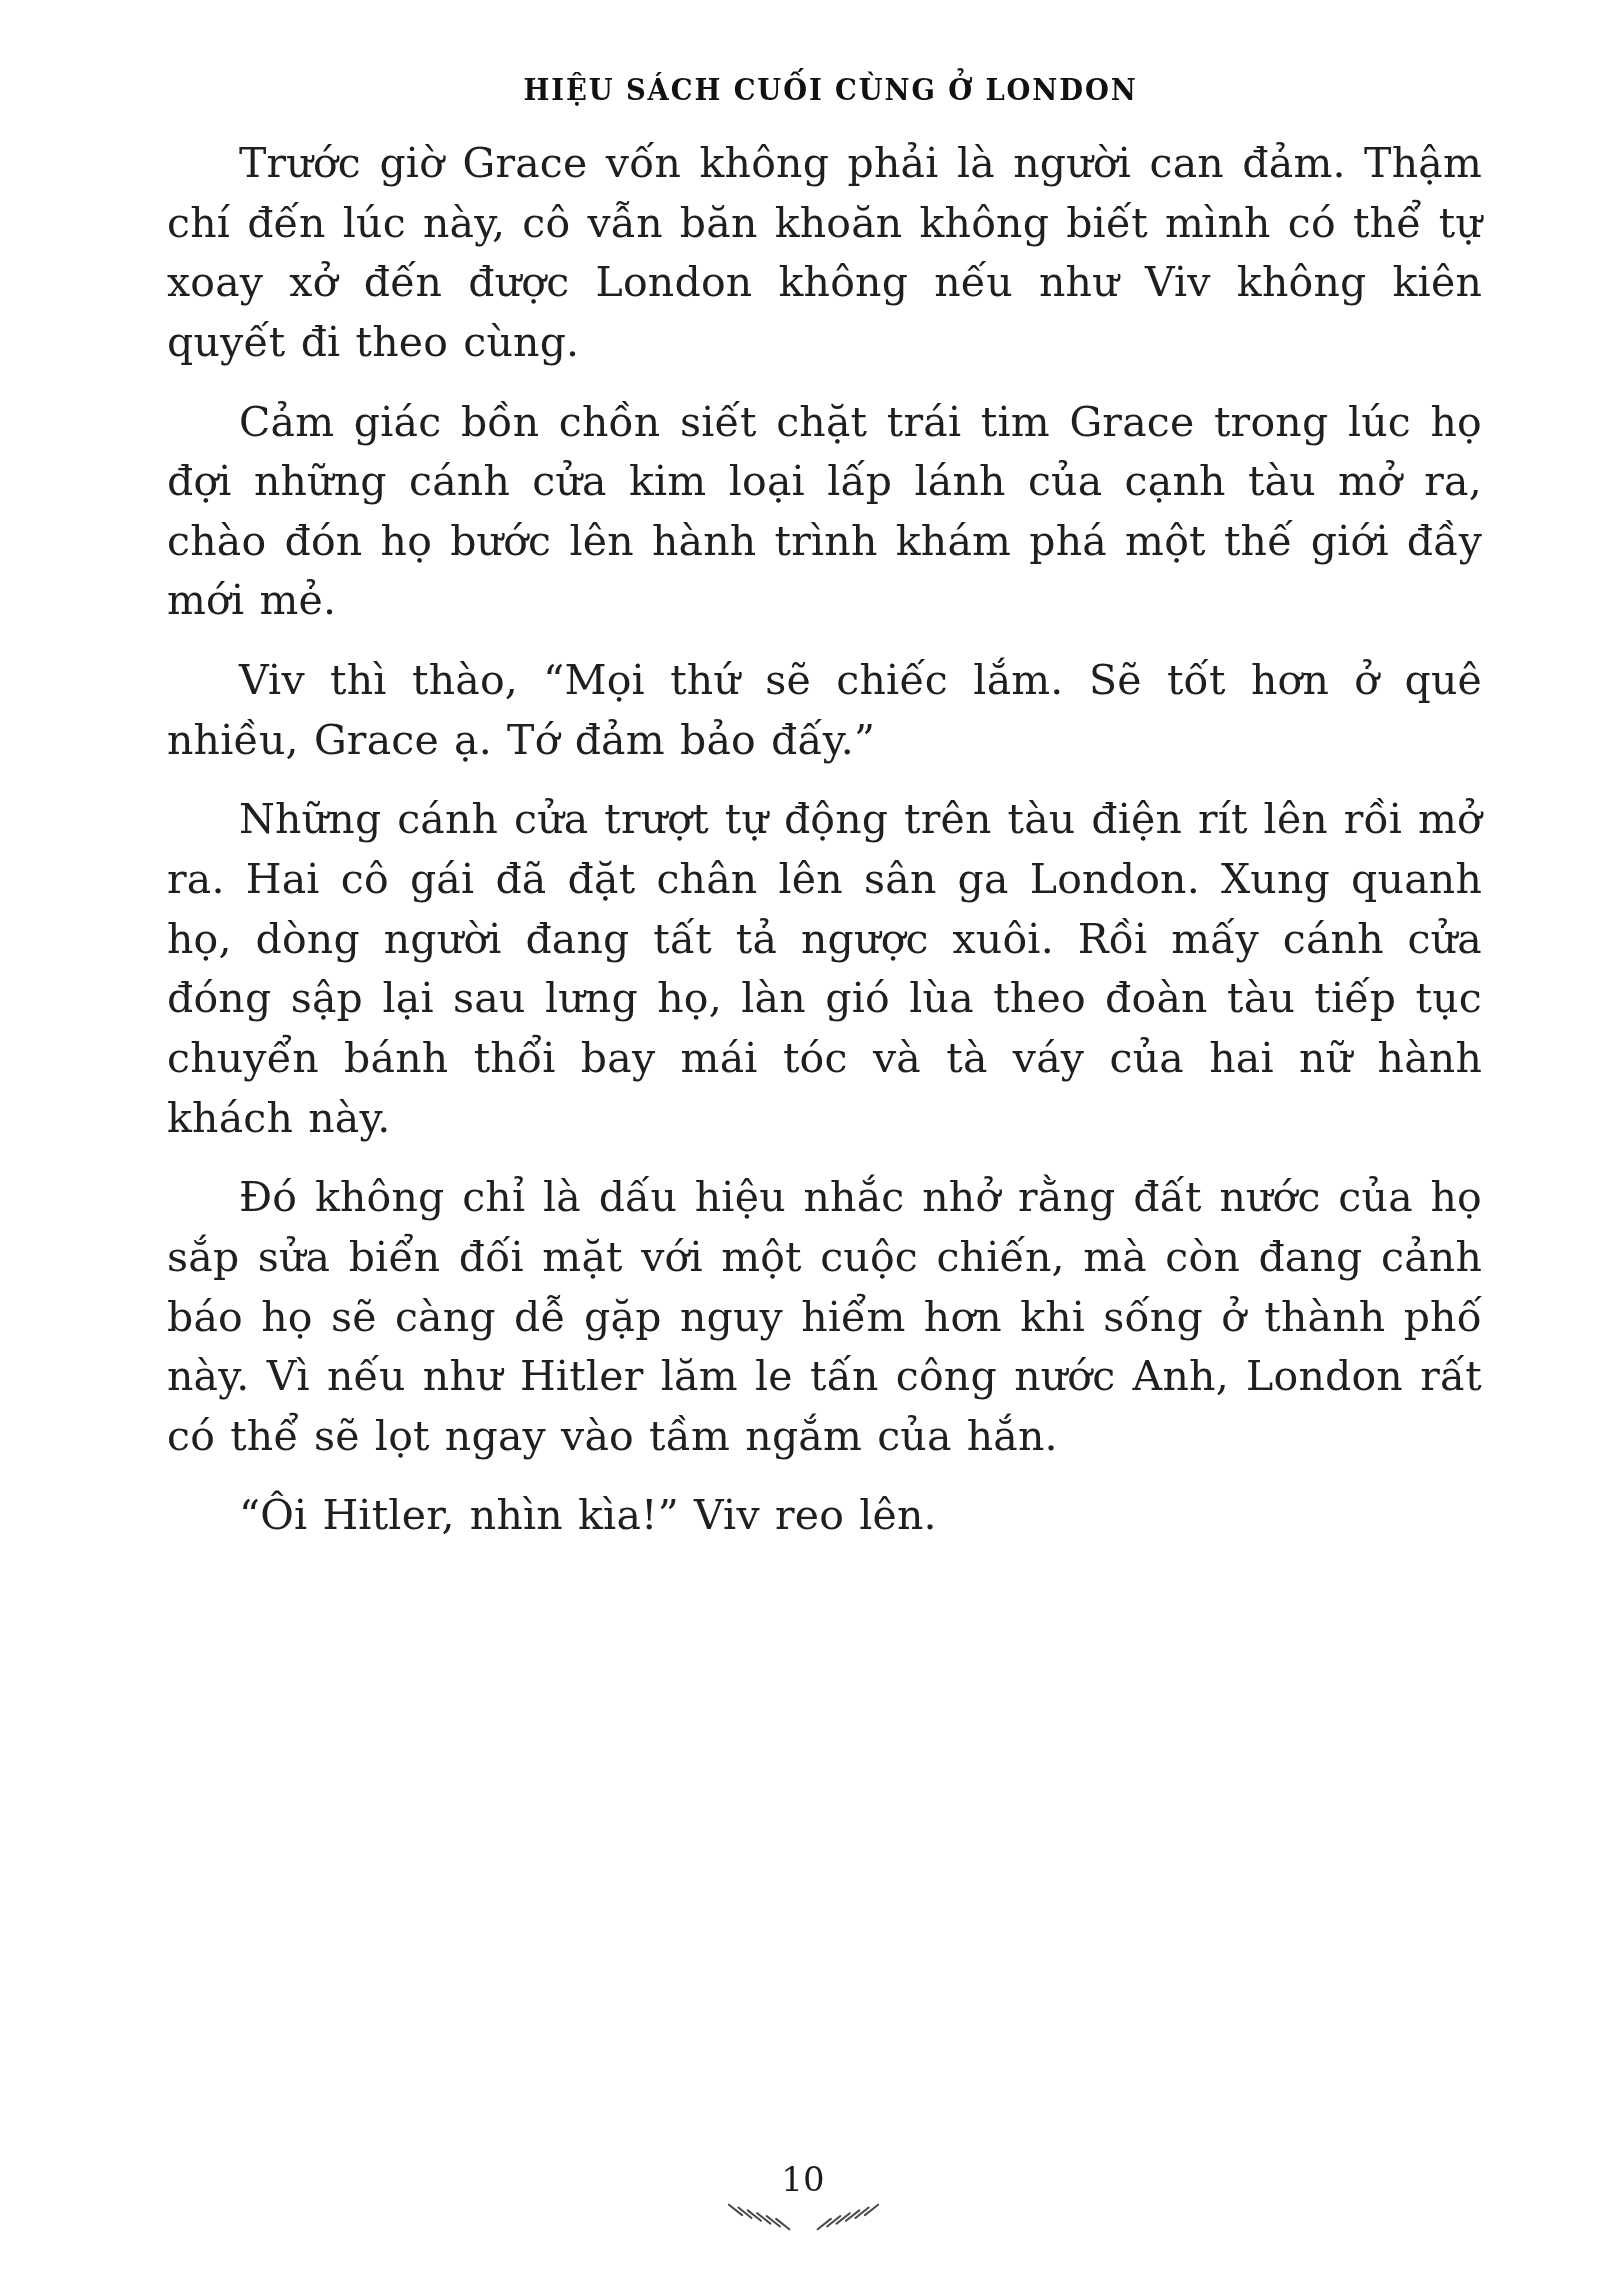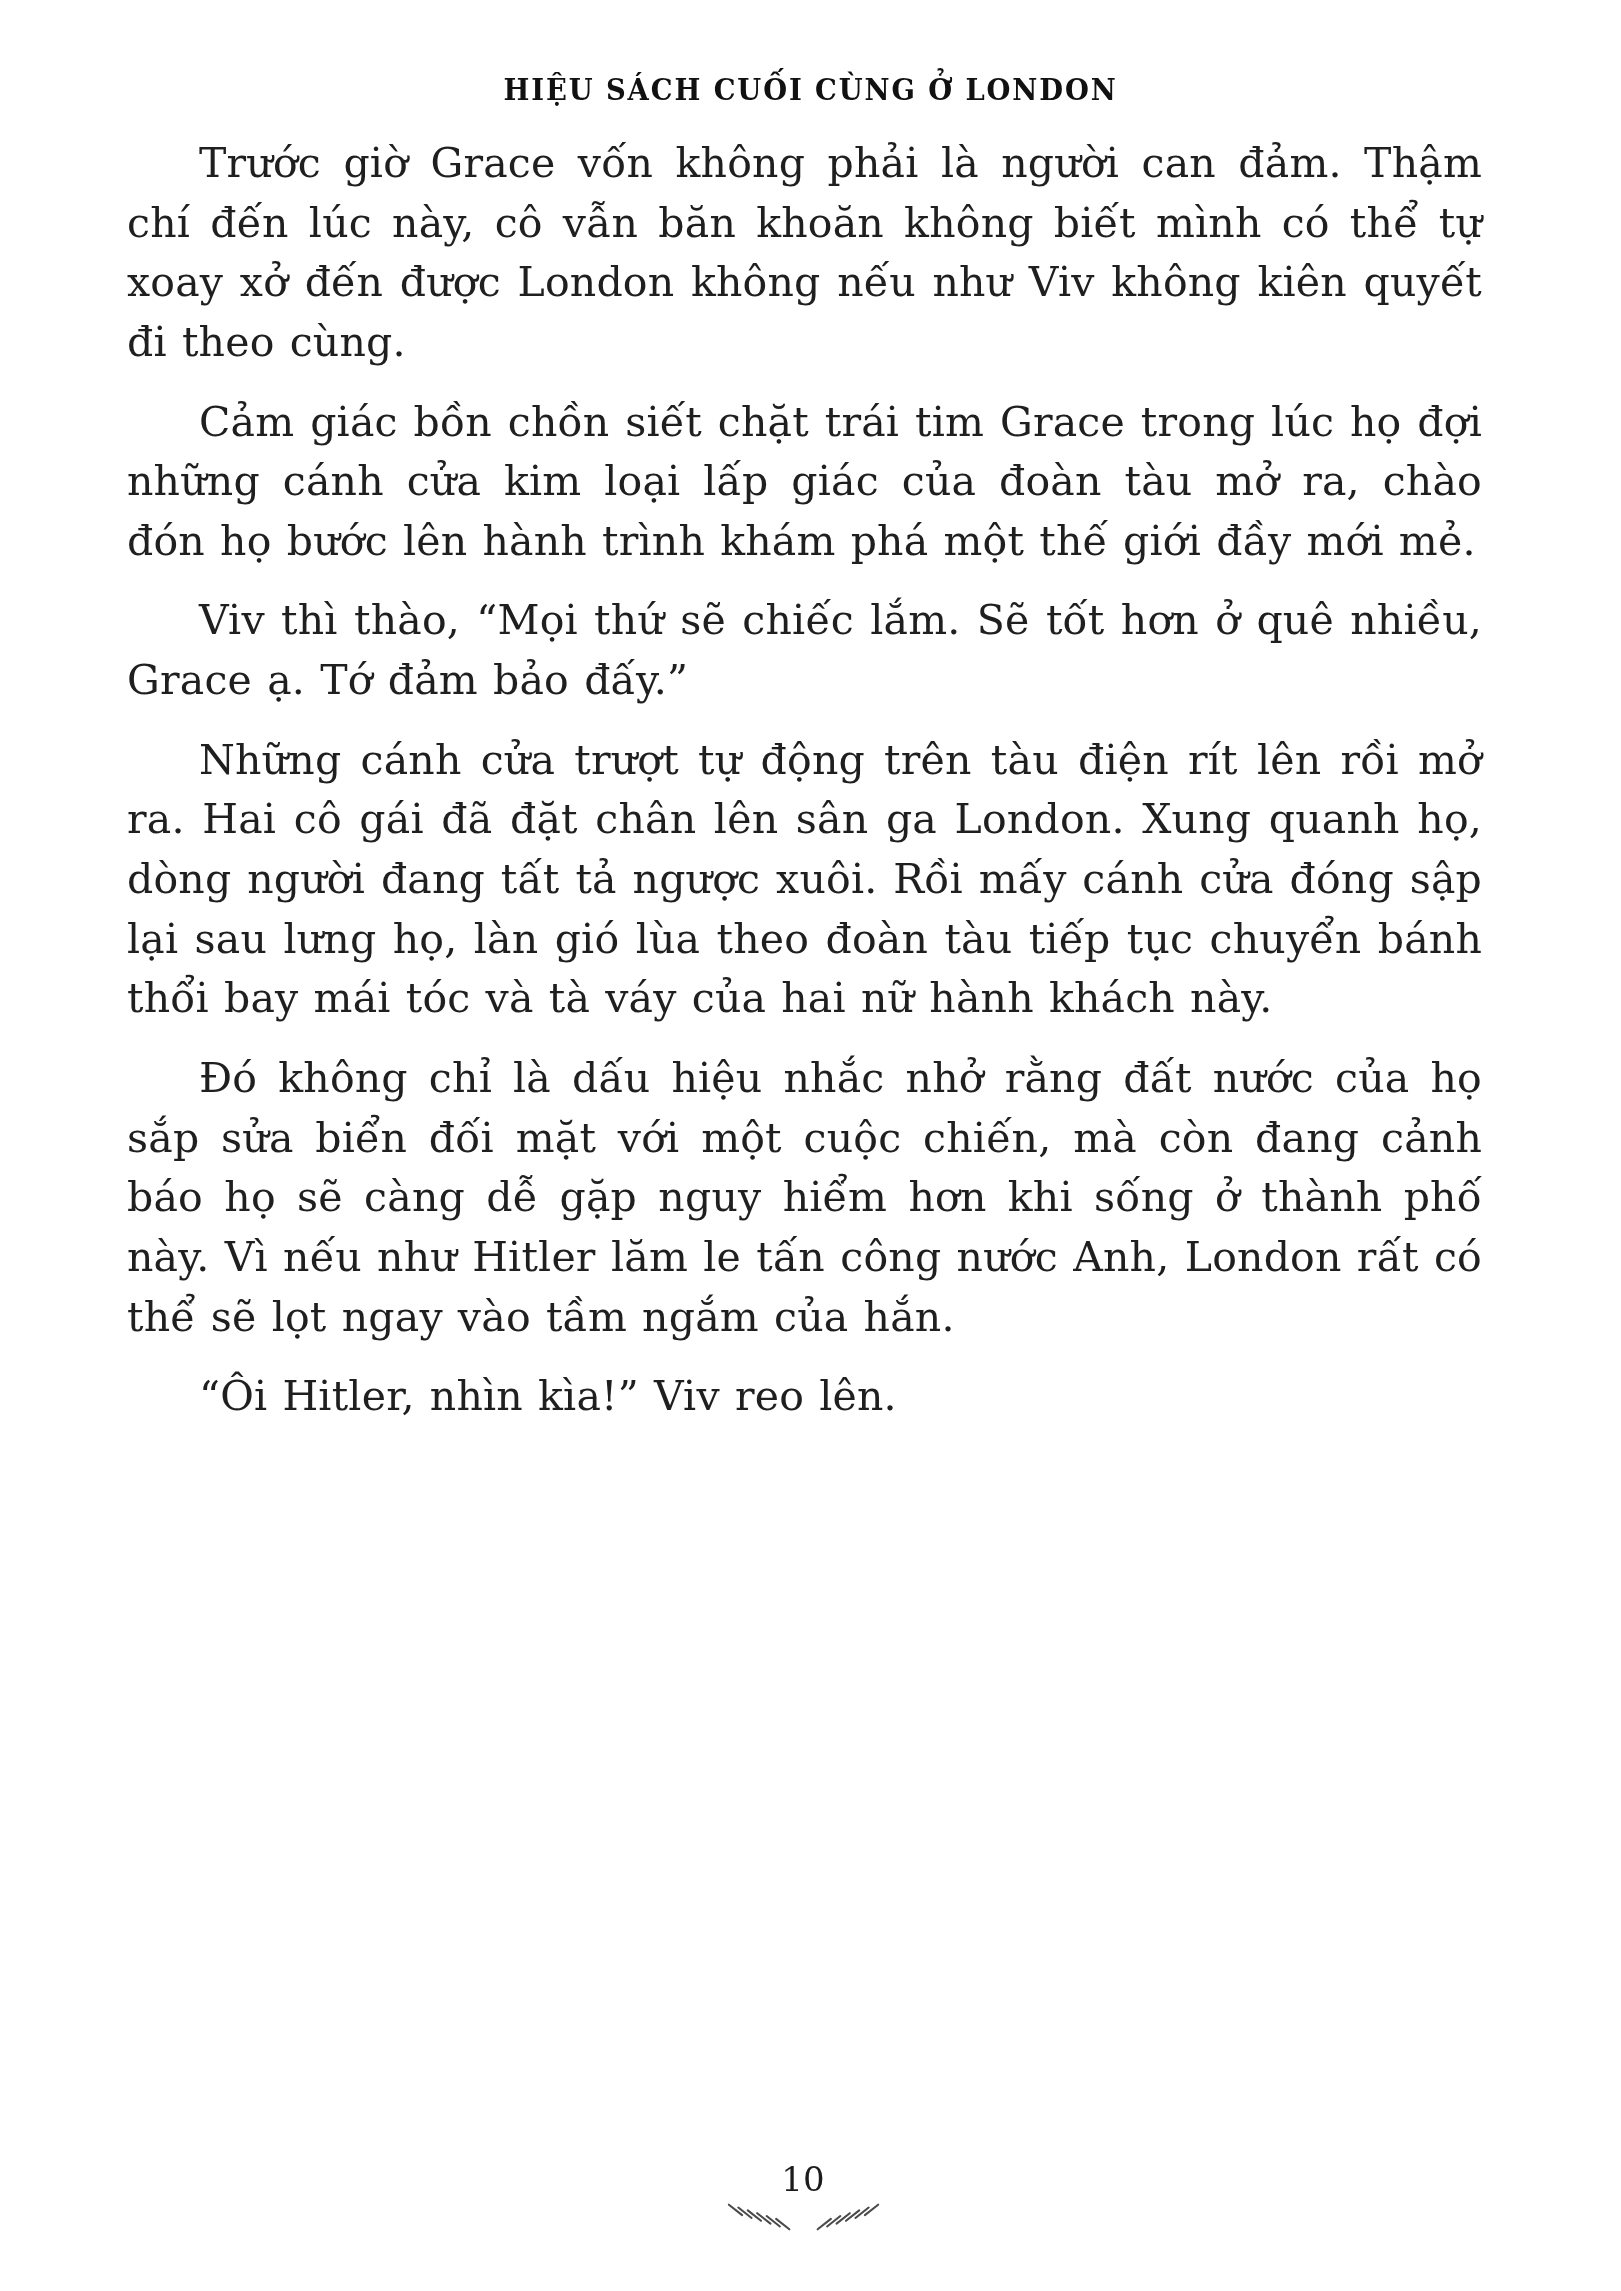--- a/index.html
+++ b/index.html
@@ -9,20 +9,21 @@
   }
   .page {
     position: relative;
     width: 1621px;
     height: 2291px;
     background: #ffffff;
     font-family: "DejaVu Serif", "Liberation Serif", serif;
     color: #1f1f1f;
     box-sizing: border-box;
     overflow: hidden;
+    padding-left: 40px;
   }
   .running-head {
     margin: 0;
     padding-top: 70px;
     text-align: center;
     font-family: "DejaVu Serif", "Liberation Serif", serif;
     font-size: 27.4px;
     font-weight: 700;
     letter-spacing: 1.9px;
     color: #111111;
@@ -64,21 +65,21 @@
 </style>
 </head>
 <body>
 
 <div class="page">
 
   <h1 class="running-head">HIỆU SÁCH CUỐI CÙNG Ở LONDON</h1>
 
   <div class="text-block" id="paragraphs">
       <p class="body-paragraph">Trước giờ Grace vốn không phải là người can đảm. Thậm chí đến lúc này, cô vẫn băn khoăn không biết mình có thể tự xoay xở đến được London không nếu như Viv không kiên quyết đi theo cùng.</p>
-      <p class="body-paragraph">Cảm giác bồn chồn siết chặt trái tim Grace trong lúc họ đợi những cánh cửa kim loại lấp giác của đoàn tàu mở ra, chào đón họ bước lên hành trình khám phá một thế giới đầy mới mẻ.</p>
+      <p class="body-paragraph">Cảm giác bồn chồn siết chặt trái tim Grace trong lúc họ đợi những cánh cửa kim loại lấp lánh của cạnh tàu mở ra, chào đón họ bước lên hành trình khám phá một thế giới đầy mới mẻ.</p>
       <p class="body-paragraph">Viv thì thào, “Mọi thứ sẽ chiếc lắm. Sẽ tốt hơn ở quê nhiều, Grace ạ. Tớ đảm bảo đấy.”</p>
       <p class="body-paragraph">Những cánh cửa trượt tự động trên tàu điện rít lên rồi mở ra. Hai cô gái đã đặt chân lên sân ga London. Xung quanh họ, dòng người đang tất tả ngược xuôi. Rồi mấy cánh cửa đóng sập lại sau lưng họ, làn gió lùa theo đoàn tàu tiếp tục chuyển bánh thổi bay mái tóc và tà váy của hai nữ hành khách này.</p>
       <p class="body-paragraph">Đó không chỉ là dấu hiệu nhắc nhở rằng đất nước của họ sắp sửa biển đối mặt với một cuộc chiến, mà còn đang cảnh báo họ sẽ càng dễ gặp nguy hiểm hơn khi sống ở thành phố này. Vì nếu như Hitler lăm le tấn công nước Anh, London rất có thể sẽ lọt ngay vào tầm ngắm của hắn.</p>
       <p class="body-paragraph">“Ôi Hitler, nhìn kìa!” Viv reo lên.</p>
     </div>
 
   <div class="footer">
     <span class="page-number">10</span>
     <span class="ornament">
       <svg width="161" height="34" viewBox="0 0 170 36" xmlns="http://www.w3.org/2000/svg">

